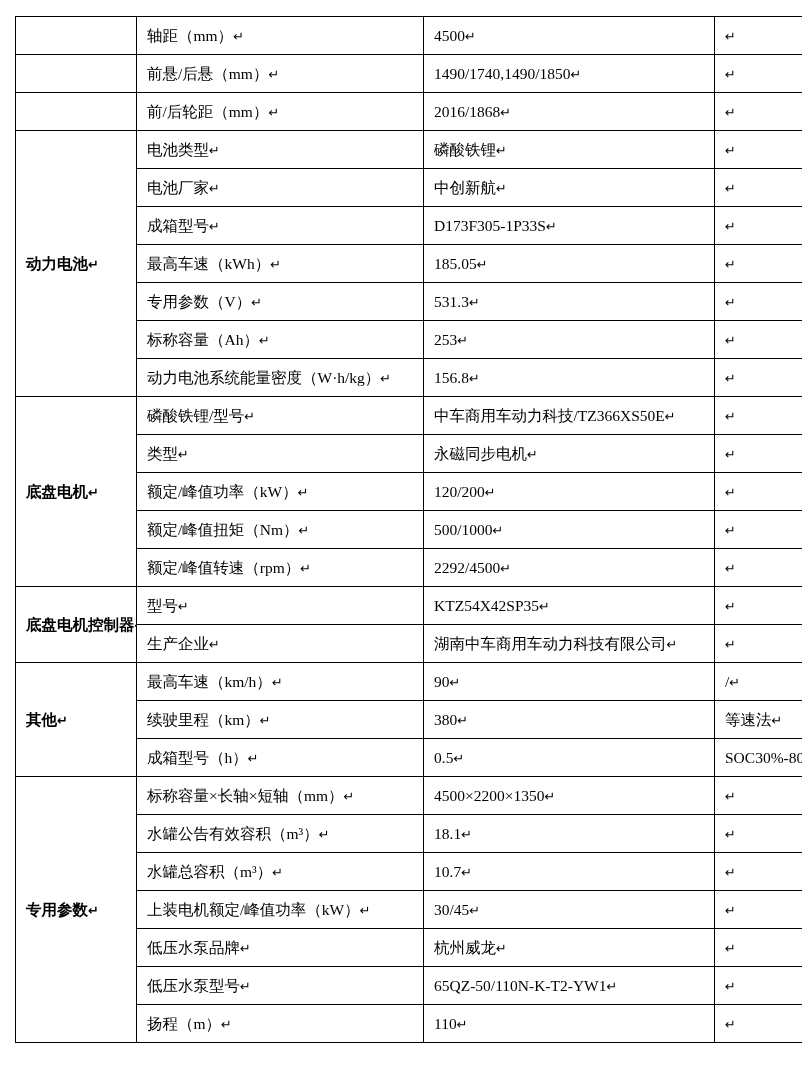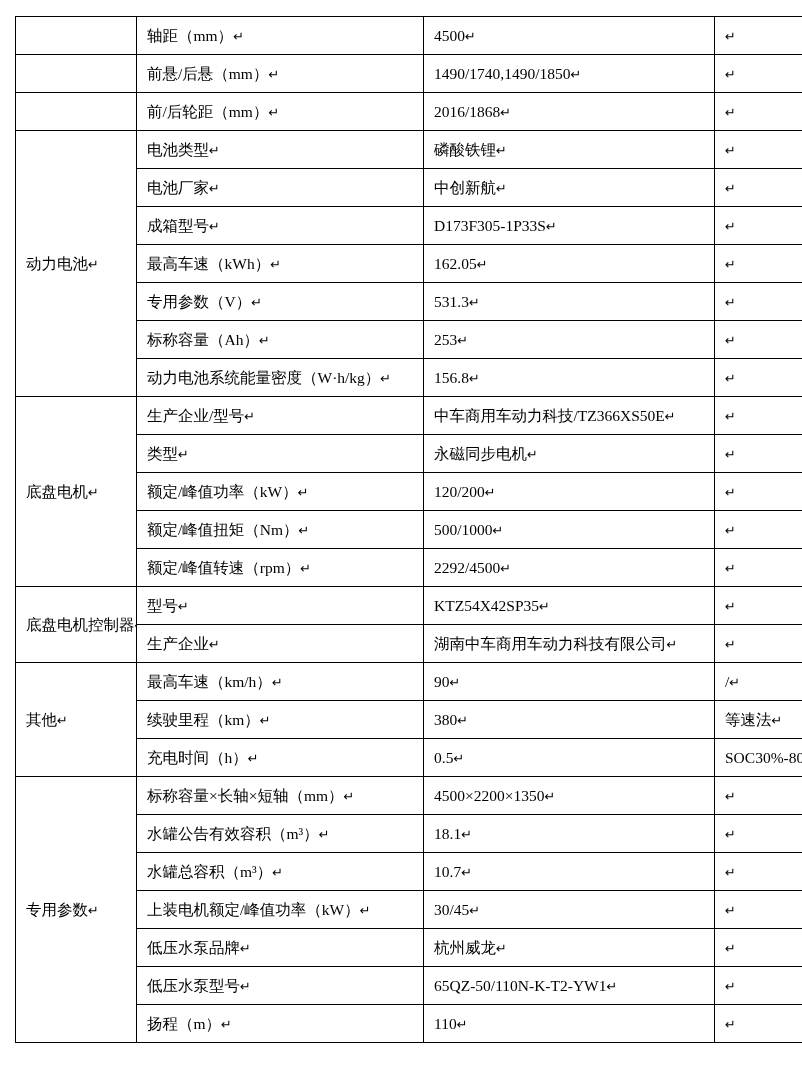--- a/index.html
+++ b/index.html
@@ -30,21 +30,21 @@
   table.spec td {
     border: 1px solid #000000;
     padding: 6px 8px 6px 10px;
     font-size: 15.5px;
     line-height: 1.25;
     vertical-align: middle;
     height: 25px;
     white-space: nowrap;
     overflow: hidden;
   }
-  .col-group { width: 102px; text-align: left; padding-left: 14px; }
+  .col-group { width: 102px; text-align: left; padding-left: 14px; font-weight: bold; }
   .col-label { width: 268px; }
   .col-value { width: 272px; }
   .col-note  { width: 128px; }
 
   .pilcrow {
     font-family: "DejaVu Sans", sans-serif;
     font-size: 13px;
     color: #000000;
   }
   .group-cell {
@@ -96,41 +96,41 @@
           <td class="col-value"><span>中创新航</span><span class="pilcrow">↵</span></td>
           <td class="col-note"><span></span><span class="pilcrow">↵</span></td>
         </tr>
         <tr>
           <td class="col-label"><span>成箱型号</span><span class="pilcrow">↵</span></td>
           <td class="col-value"><span>D173F305-1P33S</span><span class="pilcrow">↵</span></td>
           <td class="col-note"><span></span><span class="pilcrow">↵</span></td>
         </tr>
         <tr>
           <td class="col-label"><span>最高车速（kWh）</span><span class="pilcrow">↵</span></td>
-          <td class="col-value"><span>162.05</span><span class="pilcrow">↵</span></td>
+          <td class="col-value"><span>185.05</span><span class="pilcrow">↵</span></td>
           <td class="col-note"><span></span><span class="pilcrow">↵</span></td>
         </tr>
         <tr>
           <td class="col-label"><span>专用参数（V）</span><span class="pilcrow">↵</span></td>
           <td class="col-value"><span>531.3</span><span class="pilcrow">↵</span></td>
           <td class="col-note"><span></span><span class="pilcrow">↵</span></td>
         </tr>
         <tr>
           <td class="col-label"><span>标称容量（Ah）</span><span class="pilcrow">↵</span></td>
           <td class="col-value"><span>253</span><span class="pilcrow">↵</span></td>
           <td class="col-note"><span></span><span class="pilcrow">↵</span></td>
         </tr>
         <tr>
           <td class="col-label"><span>动力电池系统能量密度（W·h/kg）</span><span class="pilcrow">↵</span></td>
           <td class="col-value"><span>156.8</span><span class="pilcrow">↵</span></td>
           <td class="col-note"><span></span><span class="pilcrow">↵</span></td>
         </tr>
         <tr>
           <td class="col-group group-cell wrap-label" rowspan="5"><span>底盘电机</span><span class="pilcrow">↵</span></td>
-          <td class="col-label"><span>生产企业/型号</span><span class="pilcrow">↵</span></td>
+          <td class="col-label"><span>磷酸铁锂/型号</span><span class="pilcrow">↵</span></td>
           <td class="col-value"><span>中车商用车动力科技/TZ366XS50E</span><span class="pilcrow">↵</span></td>
           <td class="col-note"><span></span><span class="pilcrow">↵</span></td>
         </tr>
         <tr>
           <td class="col-label"><span>类型</span><span class="pilcrow">↵</span></td>
           <td class="col-value"><span>永磁同步电机</span><span class="pilcrow">↵</span></td>
           <td class="col-note"><span></span><span class="pilcrow">↵</span></td>
         </tr>
         <tr>
           <td class="col-label"><span>额定/峰值功率（kW）</span><span class="pilcrow">↵</span></td>
@@ -163,21 +163,21 @@
           <td class="col-label"><span>最高车速（km/h）</span><span class="pilcrow">↵</span></td>
           <td class="col-value"><span>90</span><span class="pilcrow">↵</span></td>
           <td class="col-note"><span>/</span><span class="pilcrow">↵</span></td>
         </tr>
         <tr>
           <td class="col-label"><span>续驶里程（km）</span><span class="pilcrow">↵</span></td>
           <td class="col-value"><span>380</span><span class="pilcrow">↵</span></td>
           <td class="col-note"><span>等速法</span><span class="pilcrow">↵</span></td>
         </tr>
         <tr>
-          <td class="col-label"><span>充电时间（h）</span><span class="pilcrow">↵</span></td>
+          <td class="col-label"><span>成箱型号（h）</span><span class="pilcrow">↵</span></td>
           <td class="col-value"><span>0.5</span><span class="pilcrow">↵</span></td>
           <td class="col-note"><span>SOC30%-80%</span></td>
         </tr>
         <tr>
           <td class="col-group group-cell wrap-label" rowspan="7"><span>专用参数</span><span class="pilcrow">↵</span></td>
           <td class="col-label"><span>标称容量×长轴×短轴（mm）</span><span class="pilcrow">↵</span></td>
           <td class="col-value"><span>4500×2200×1350</span><span class="pilcrow">↵</span></td>
           <td class="col-note"><span></span><span class="pilcrow">↵</span></td>
         </tr>
         <tr>

